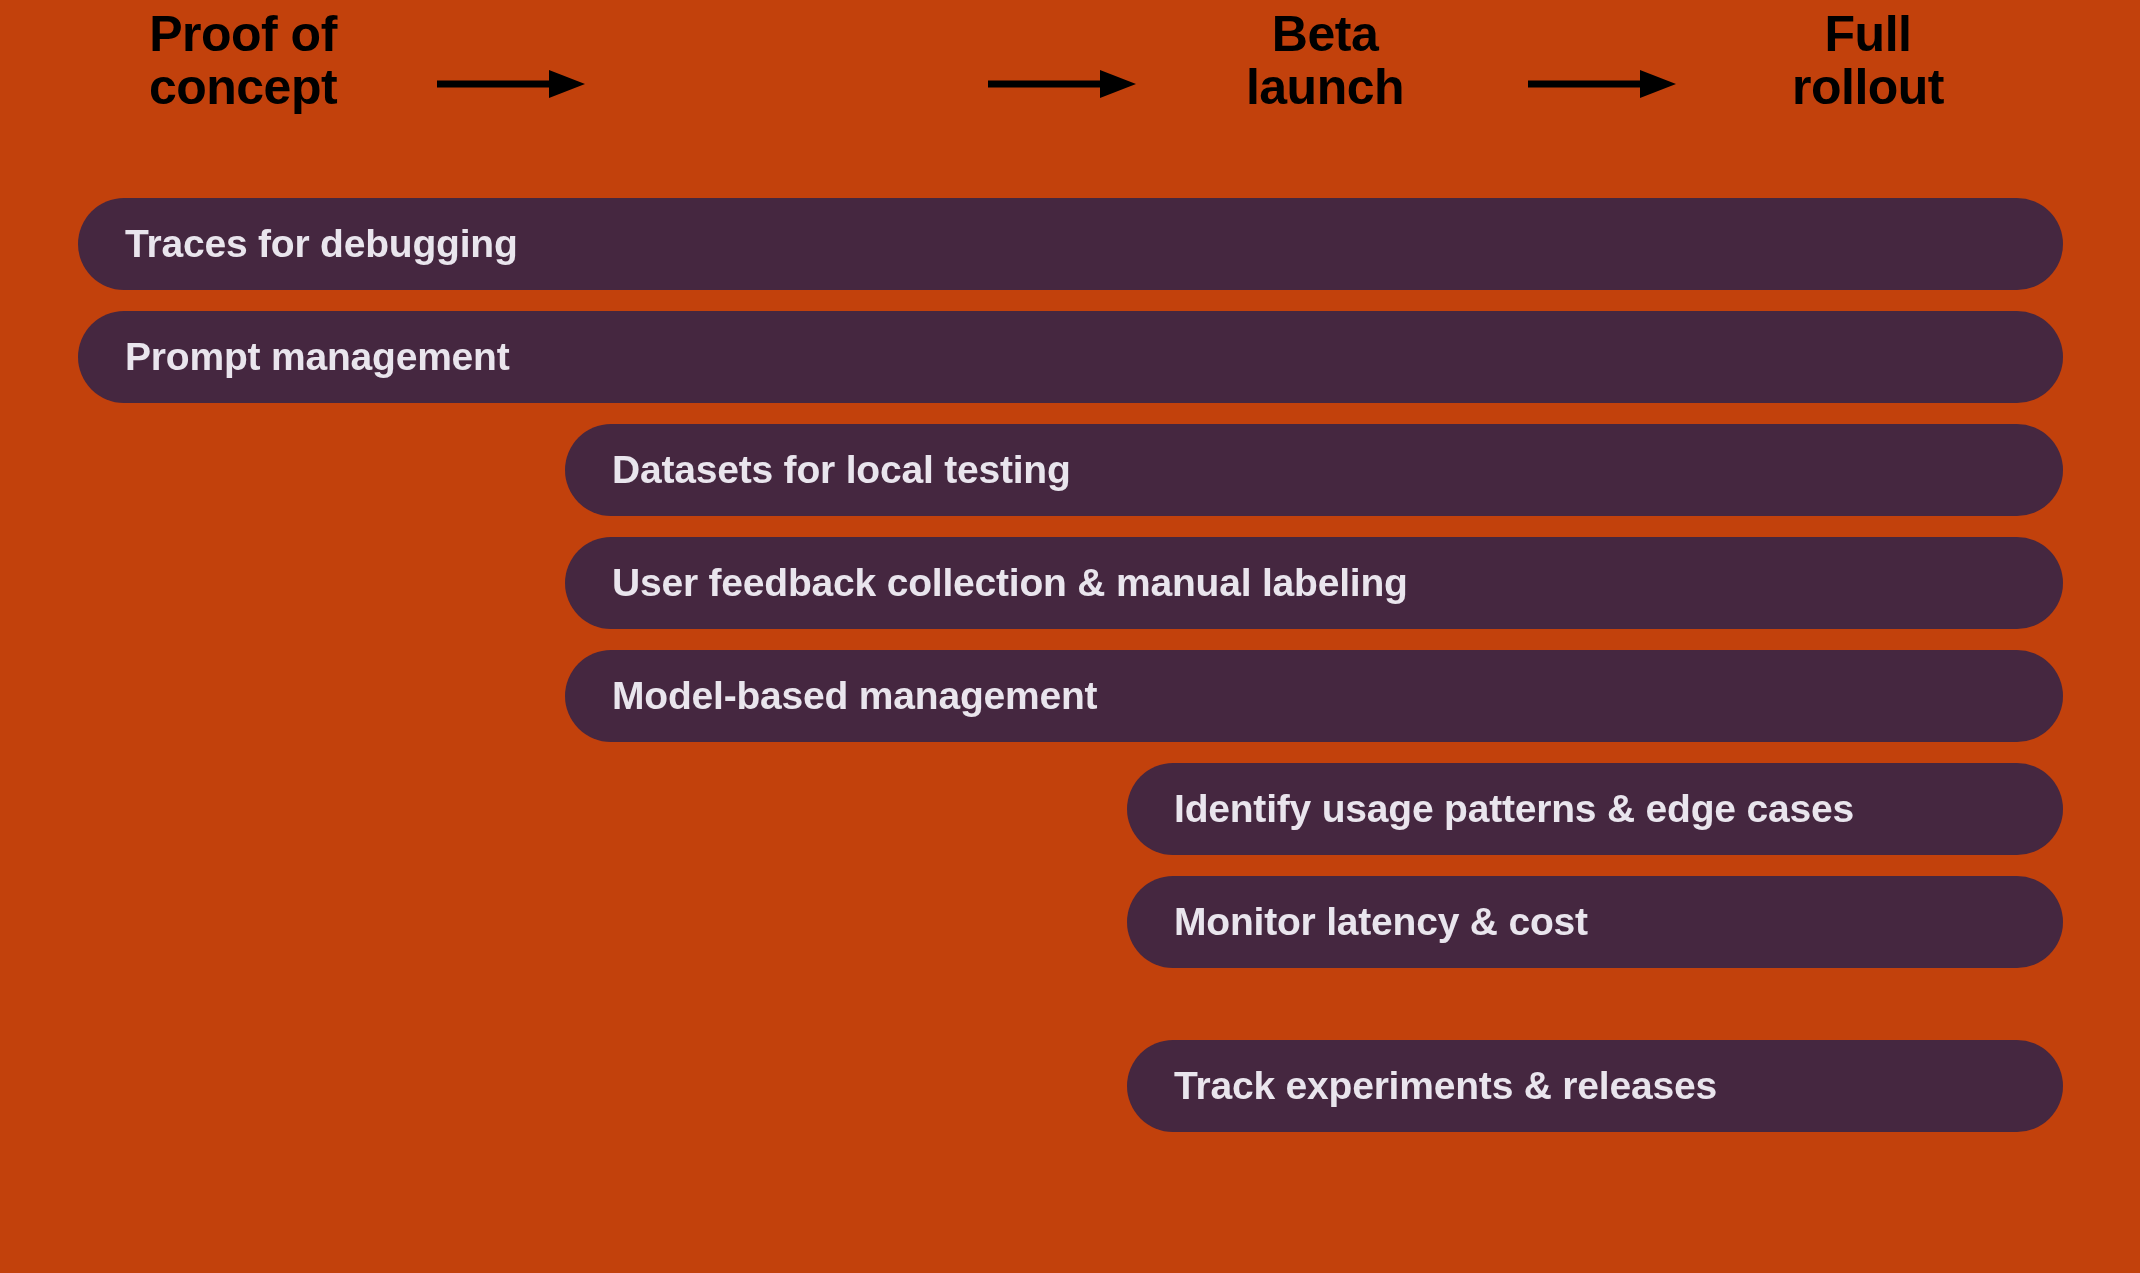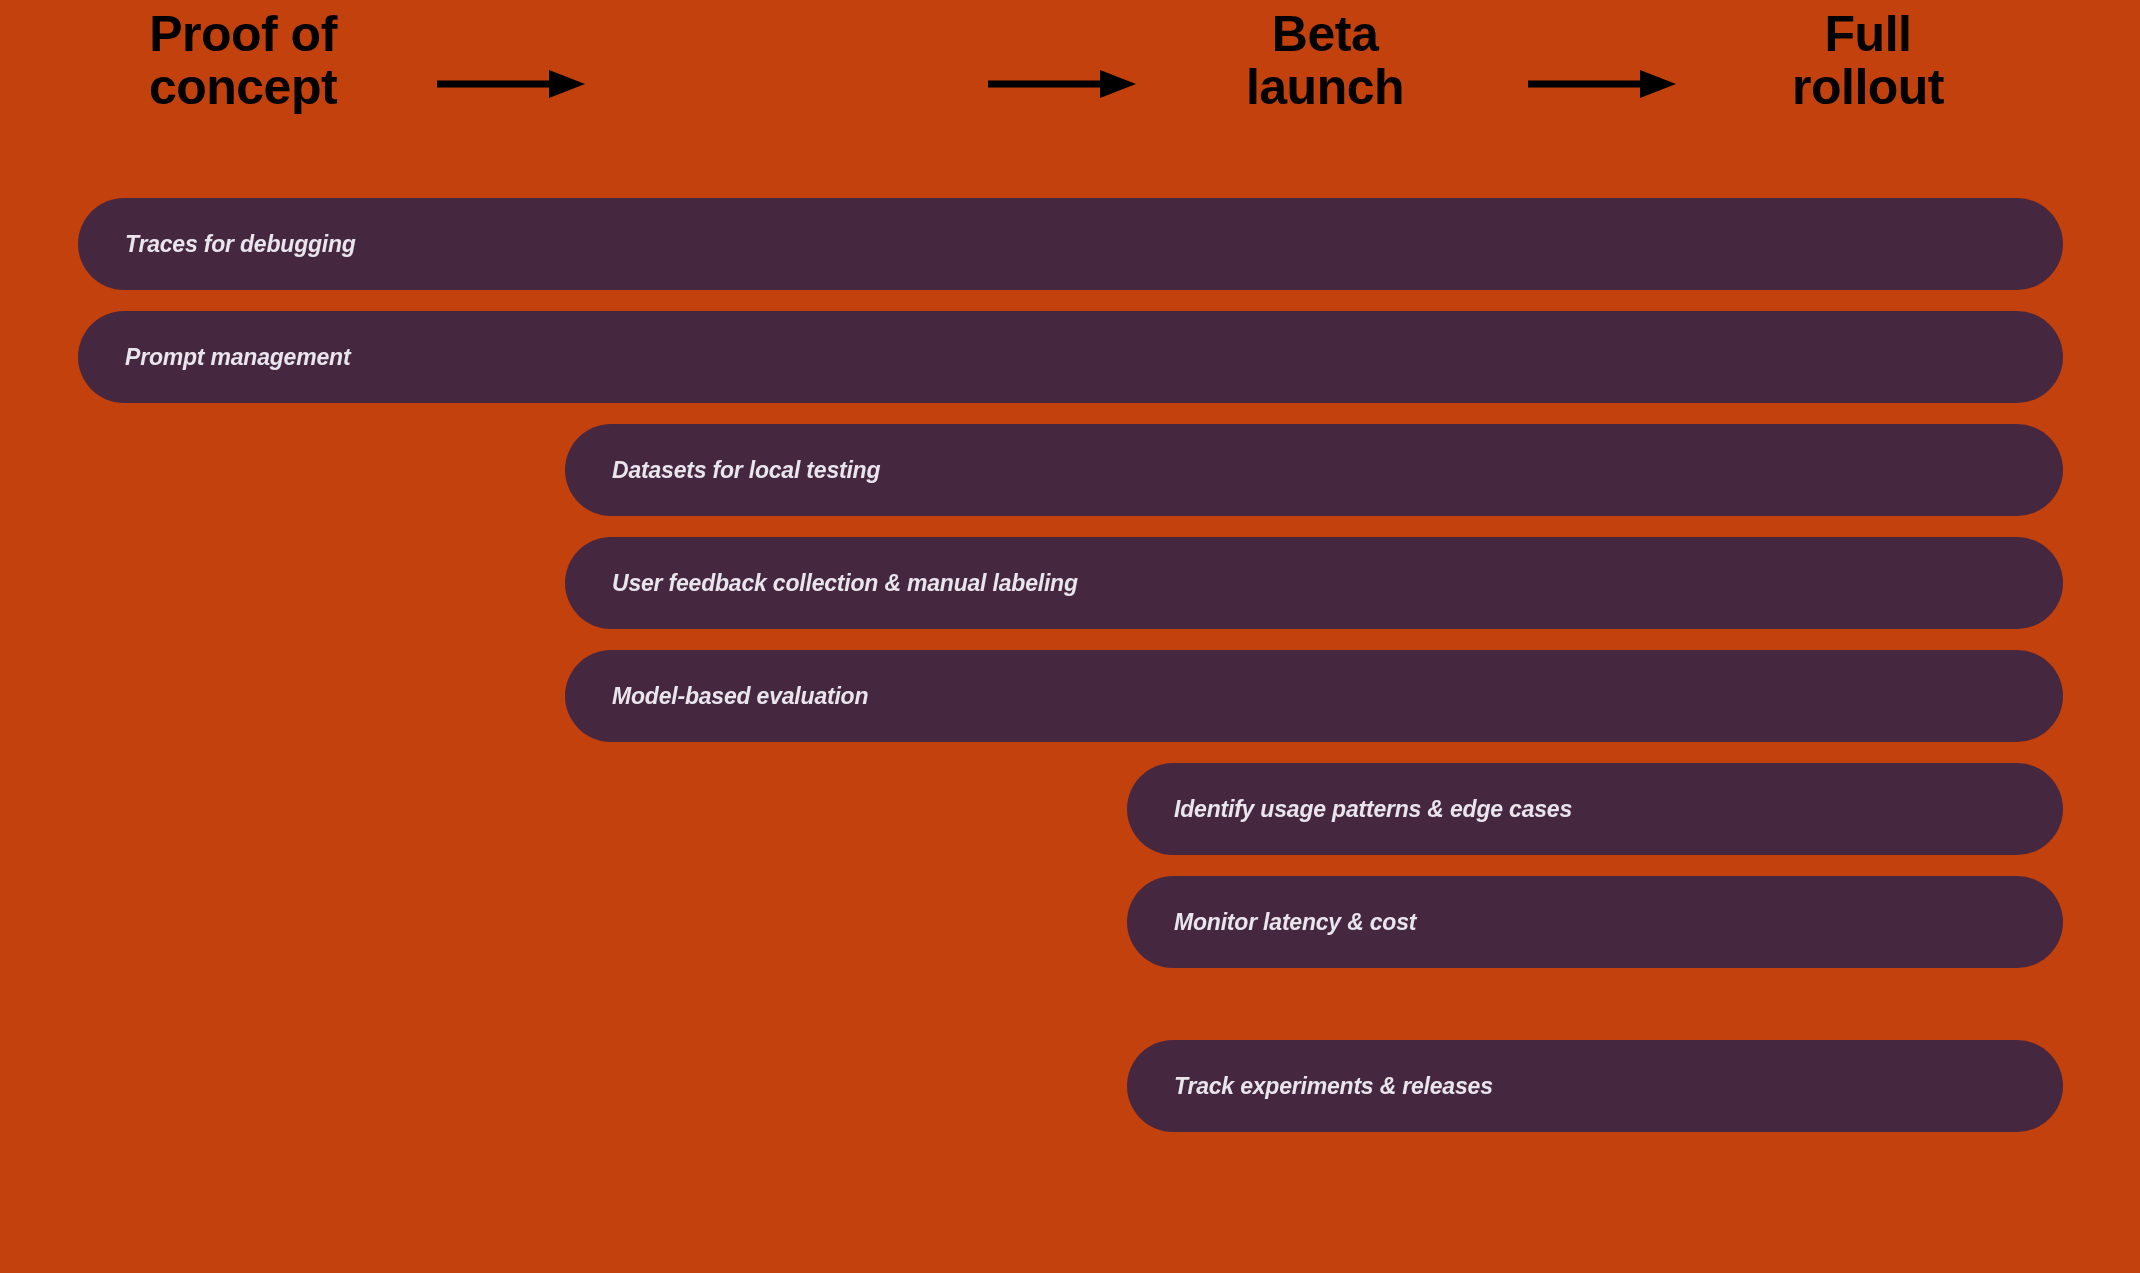--- a/index.html
+++ b/index.html
@@ -48,26 +48,25 @@
   .bar {
     position: absolute;
     height: 92px;
     background: #452740;
     border-radius: 46px;
     display: flex;
     align-items: center;
     box-sizing: border-box;
   }
   .bar-label {
-    font-size: 23px;
+    font-size: 39px;
     font-weight: bold;
     color: #e9e5ed;
     letter-spacing: -0.2px;
     white-space: nowrap;
-    font-style: italic;
   }
   .bar.align-left  { justify-content: flex-start; padding-left: 47px; }
   .bar.align-center{ justify-content: center; padding: 0 34px; }
 </style>
 </head>
 <body>
 
 <div id="canvas">
 
   <div class="stage-label stage-1">Proof of
@@ -106,21 +105,21 @@
 
   <div class="bar align-left" style="left:565px; top:424px; width:1498px;">
     <span class="bar-label">Datasets for local testing</span>
   </div>
 
   <div class="bar align-left" style="left:565px; top:537px; width:1498px;">
     <span class="bar-label">User feedback collection &amp; manual labeling</span>
   </div>
 
   <div class="bar align-left" style="left:565px; top:650px; width:1498px;">
-    <span class="bar-label">Model-based evaluation</span>
+    <span class="bar-label">Model-based management</span>
   </div>
 
   <div class="bar align-left" style="left:1127px; top:763px; width:936px;">
     <span class="bar-label">Identify usage patterns &amp; edge cases</span>
   </div>
 
   <div class="bar align-left" style="left:1127px; top:876px; width:936px;">
     <span class="bar-label">Monitor latency &amp; cost</span>
   </div>
 

